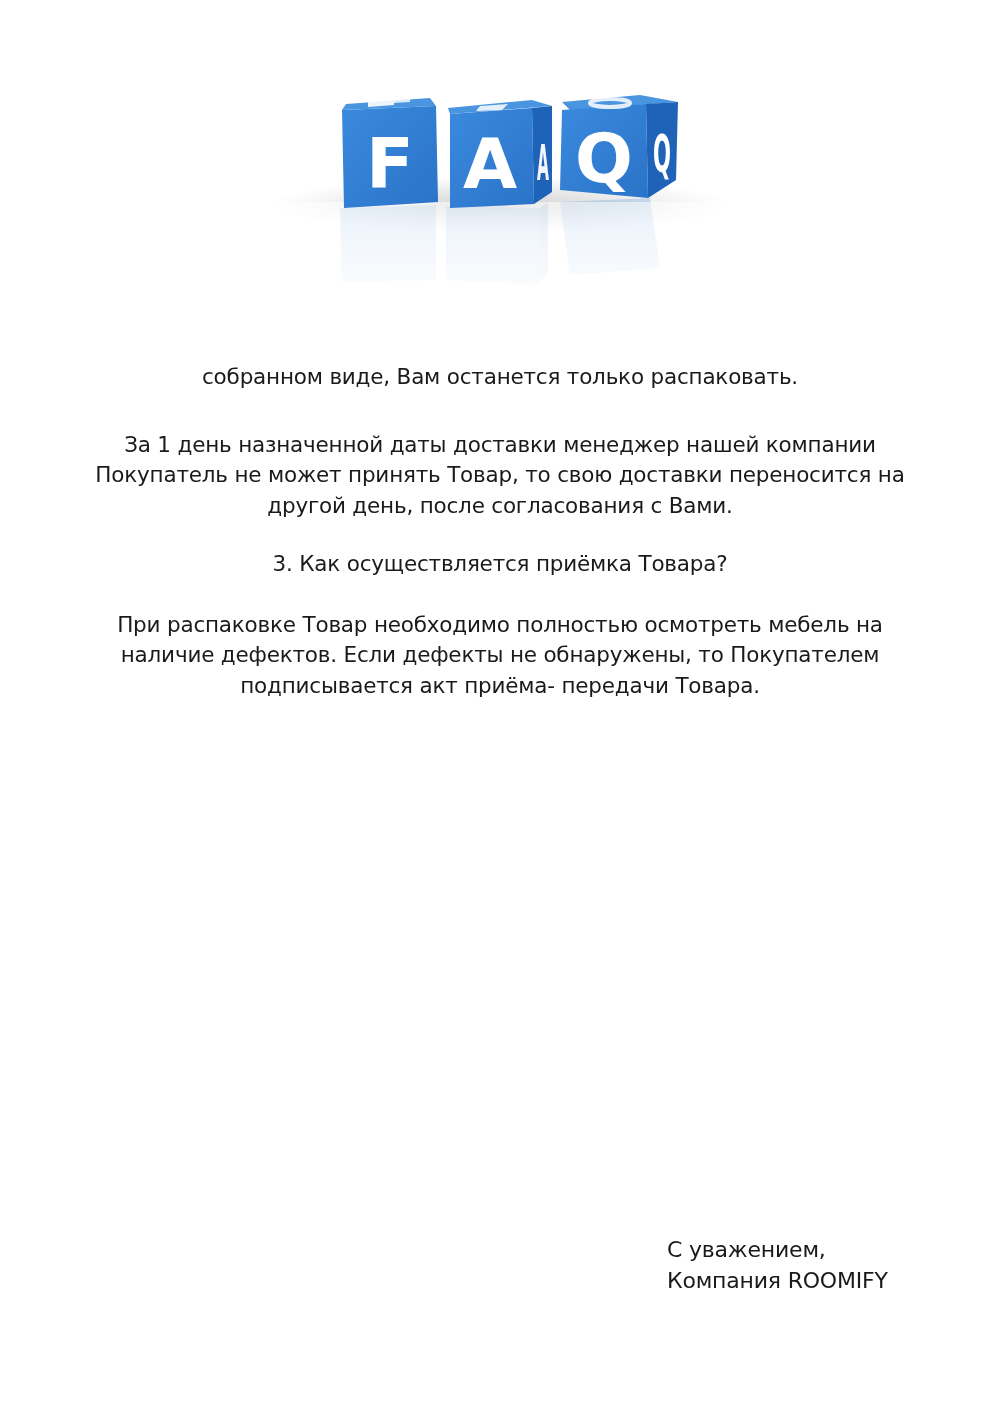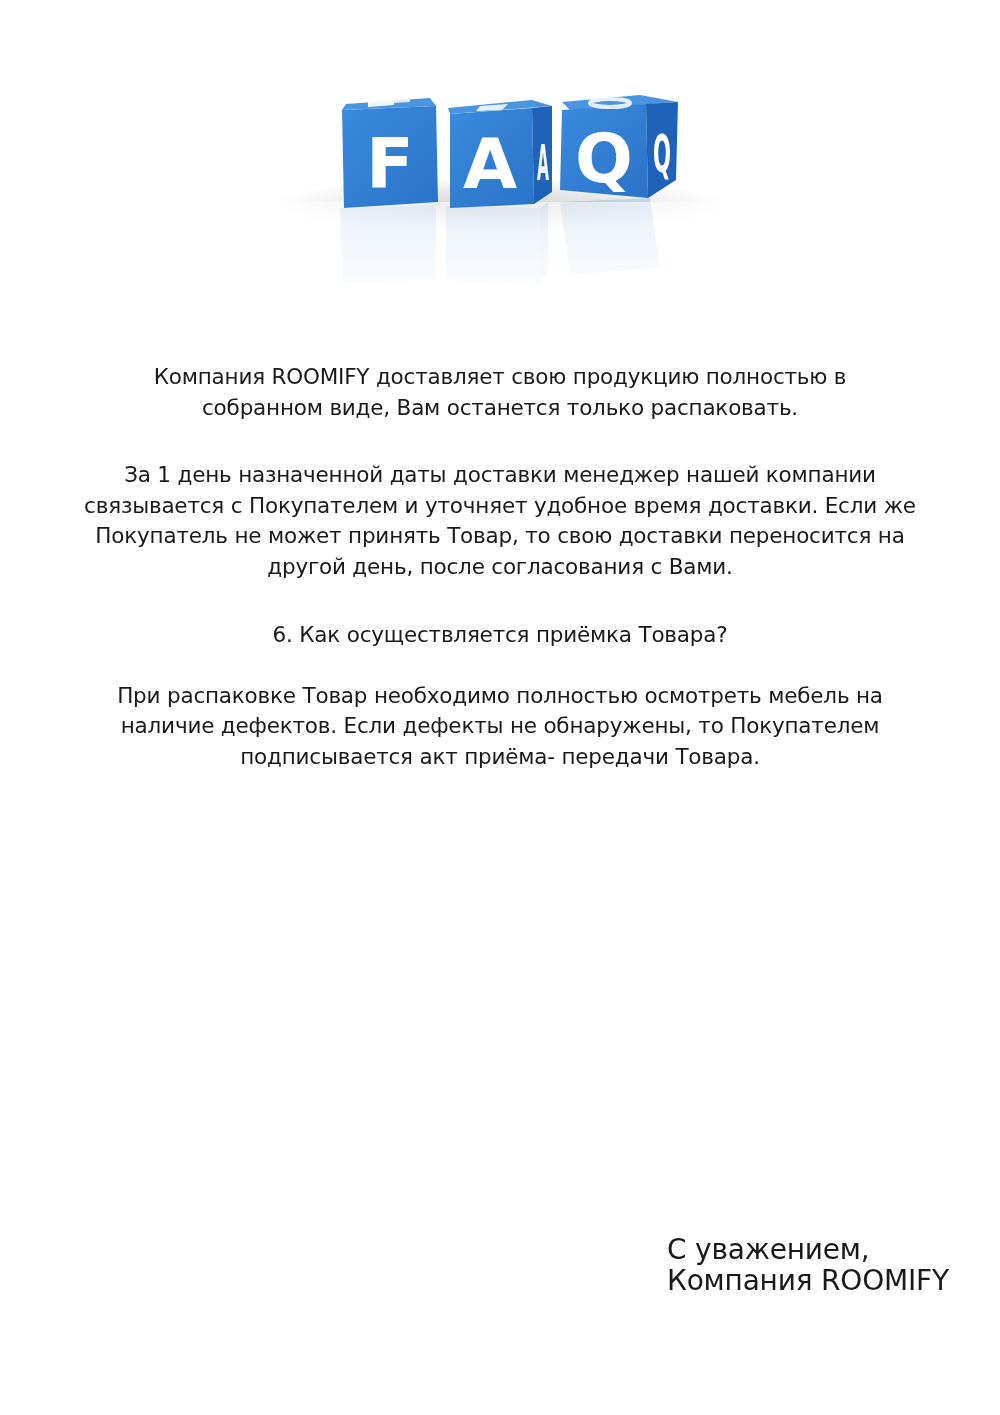--- a/index.html
+++ b/index.html
@@ -30,26 +30,26 @@
       width: 940px;
       text-align: center;
       font-size: 21.5px;
       line-height: 30.5px;
       letter-spacing: -0.2px;
     }
     .faq-item { margin: 0; }
     .question { margin: 0 0 30px 0; }
     .answer { margin: 0; }
     .item-1 .answer { margin-bottom: 37px; }
-    .item-2 .answer { margin-bottom: 38px; }
+    .item-2 .answer { margin-bottom: 28px; }
     .signature {
       position: absolute;
       left: 667px;
       top: 1235px;
-      font-size: 28px;
+      font-size: 22px;
       line-height: 30.5px;
       letter-spacing: -0.2px;
       text-align: left;
     }
     .sig-line { display: block; }
   </style>
 </head>
 <body>
 
 <div class="logo">
@@ -103,34 +103,32 @@
       <ellipse cx="340" cy="23" rx="20" ry="4" fill="none" stroke="#ffffff" stroke-width="4" opacity="0.85"></ellipse>
       <text x="334" y="102" font-family="'DejaVu Sans', sans-serif" font-weight="bold" font-size="68" fill="#ffffff" text-anchor="middle">Q</text>
       <text x="392" y="92" font-family="'DejaVu Sans', sans-serif" font-weight="bold" font-size="52" fill="#ffffff" text-anchor="middle" textLength="18" lengthAdjust="spacingAndGlyphs">Q</text>
     </g>
   </svg>
 </div>
 
 <div class="content">
   <div class="faq-item item-1">
     <p class="answer">
-      <span style="display:block">Компания ROOMIFY доставляет свою продукцию полностью в</span>
       <span style="display:block">собранном виде, Вам останется только распаковать.</span>
     </p>
   </div>
   <div class="faq-item item-2">
     <p class="answer">
       <span style="display:block">За 1 день назначенной даты доставки менеджер нашей компании</span>
-      <span style="display:block">связывается с Покупателем и уточняет удобное время доставки. Если же</span>
       <span style="display:block">Покупатель не может принять Товар, то свою доставки переносится на</span>
       <span style="display:block">другой день, после согласования с Вами.</span>
     </p>
   </div>
   <div class="faq-item item-3">
-    <p class="question">6. Как осуществляется приёмка Товара?</p>
+    <p class="question">3. Как осуществляется приёмка Товара?</p>
     <p class="answer">
       <span style="display:block">При распаковке Товар необходимо полностью осмотреть мебель на</span>
       <span style="display:block">наличие дефектов. Если дефекты не обнаружены, то Покупателем</span>
       <span style="display:block">подписывается акт приёма- передачи Товара.</span>
     </p>
   </div>
 </div>
 
 <div class="signature">
   <span class="sig-line">С уважением,</span>

